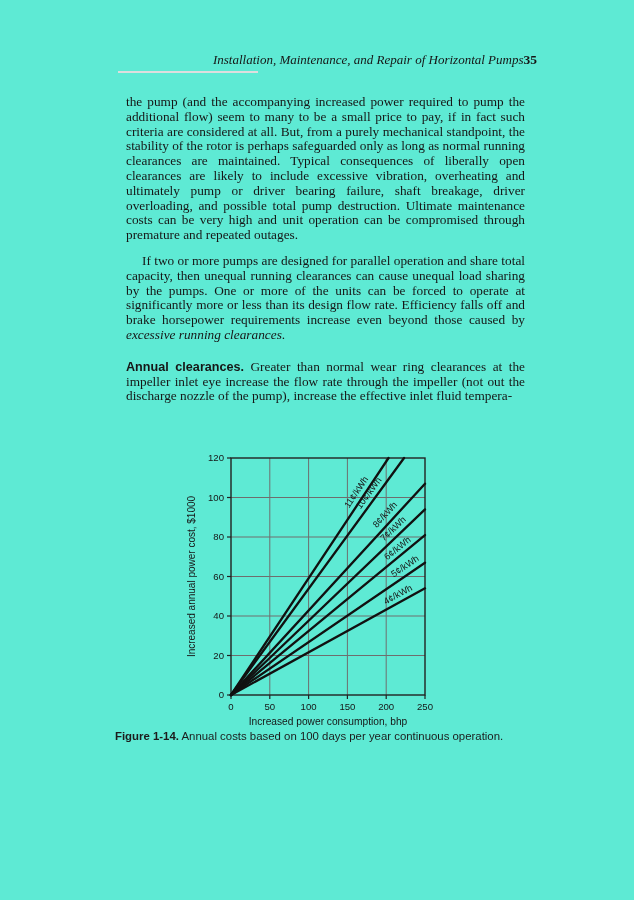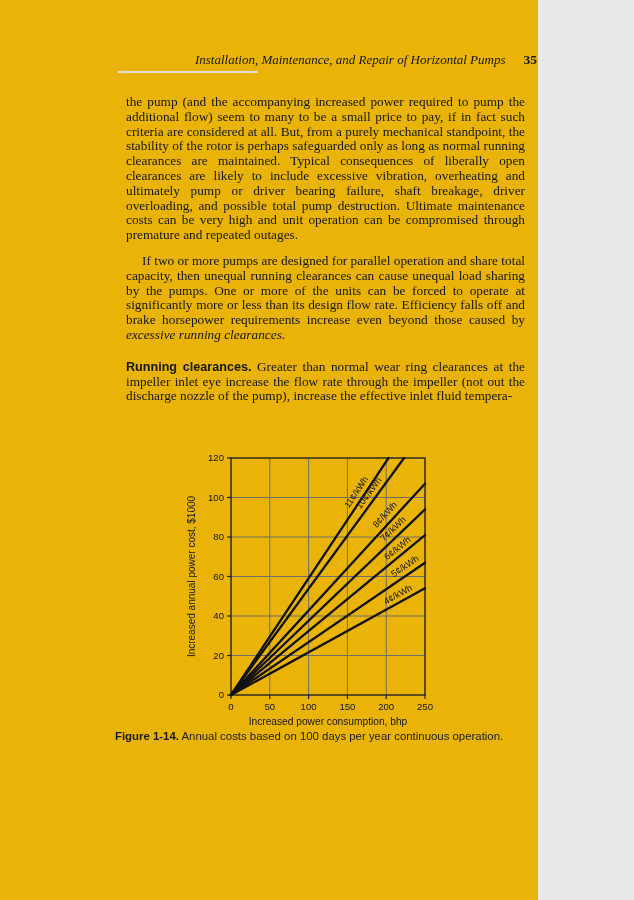--- a/index.html
+++ b/index.html
@@ -1,30 +1,30 @@
 <!DOCTYPE html>
 <html><head>
 <meta charset="utf-8">
 <style>
   html,body{margin:0;padding:0;background:#e9e9e9;}
   .page{
     position:relative;
-    width:538px;height:900px;
-    background:#eab308;
+    width:634px;height:900px;
+    background:#5eead4;
     overflow:hidden;
     font-family:"Liberation Serif", serif;
     color:#161616;
   }
   .running-header{
     position:absolute;top:52px;left:115px;width:422px;
     display:flex;justify-content:flex-end;align-items:baseline;
     font-size:13px;
   }
   .running-header .hdr-title{font-style:italic;}
-  .running-header .hdr-page{font-weight:bold;margin-left:18px;font-size:13.5px;}
+  .running-header .hdr-page{font-weight:bold;font-size:13.5px;}
   .scan-smudge{
     position:absolute;top:71px;left:118px;width:140px;height:2px;
     background:#dedede;
   }
   .body-paragraphs{
     position:absolute;top:84px;left:115px;width:421px;
     font-size:13.3px;line-height:14.8px;text-align:justify;
   }
   .para{margin:11px;}
   .para.indent{text-indent:16px;}
@@ -49,21 +49,21 @@
   <div class="running-header">
     <span class="hdr-title">Installation, Maintenance, and Repair of Horizontal Pumps</span>
     <span class="hdr-page">35</span>
   </div>
 
   <div class="scan-smudge"></div>
 
   <div class="body-paragraphs">
       <p class="para"><span class="seg-normal">the pump (and the accompanying increased power required to pump the additional flow) seem to many to be a small price to pay, if in fact such criteria are considered at all. But, from a purely mechanical standpoint, the stability of the rotor is perhaps safeguarded only as long as normal running clearances are maintained. Typical consequences of liberally open clearances are likely to include excessive vibration, overheating and ultimately pump or driver bearing failure, shaft breakage, driver overloading, and possible total pump destruction. Ultimate maintenance costs can be very high and unit operation can be compromised through premature and repeated outages.</span></p>
       <p class="para indent"><span class="seg-normal">If two or more pumps are designed for parallel operation and share total capacity, then unequal running clearances can cause unequal load sharing by the pumps. One or more of the units can be forced to operate at significantly more or less than its design flow rate. Efficiency falls off and brake horsepower requirements increase even beyond those caused by </span><span class="seg-italic">excessive running clearances</span><span class="seg-normal">.</span></p>
-      <p class="para spaced"><span class="seg-bold">Running clearances.</span><span class="seg-normal"> Greater than normal wear ring clearances at the impeller inlet eye increase the flow rate through the impeller (not out the discharge nozzle of the pump), increase the effective inlet fluid tempera-</span></p>
+      <p class="para spaced"><span class="seg-bold">Annual clearances.</span><span class="seg-normal"> Greater than normal wear ring clearances at the impeller inlet eye increase the flow rate through the impeller (not out the discharge nozzle of the pump), increase the effective inlet fluid tempera-</span></p>
     </div>
 
   <div class="figure-area">
     <svg id="chart-svg" width="300" height="290" viewBox="0 0 300 290">
         <line x1="99.80000000000001" y1="14" x2="99.80000000000001" y2="251" stroke="#6e6e6e" stroke-width="1"></line>
         <line x1="138.60000000000002" y1="14" x2="138.60000000000002" y2="251" stroke="#6e6e6e" stroke-width="1"></line>
         <line x1="177.39999999999998" y1="14" x2="177.39999999999998" y2="251" stroke="#6e6e6e" stroke-width="1"></line>
         <line x1="216.20000000000002" y1="14" x2="216.20000000000002" y2="251" stroke="#6e6e6e" stroke-width="1"></line>
         <line x1="61" y1="211.5" x2="255" y2="211.5" stroke="#6e6e6e" stroke-width="1"></line>
         <line x1="61" y1="172" x2="255" y2="172" stroke="#6e6e6e" stroke-width="1"></line>

